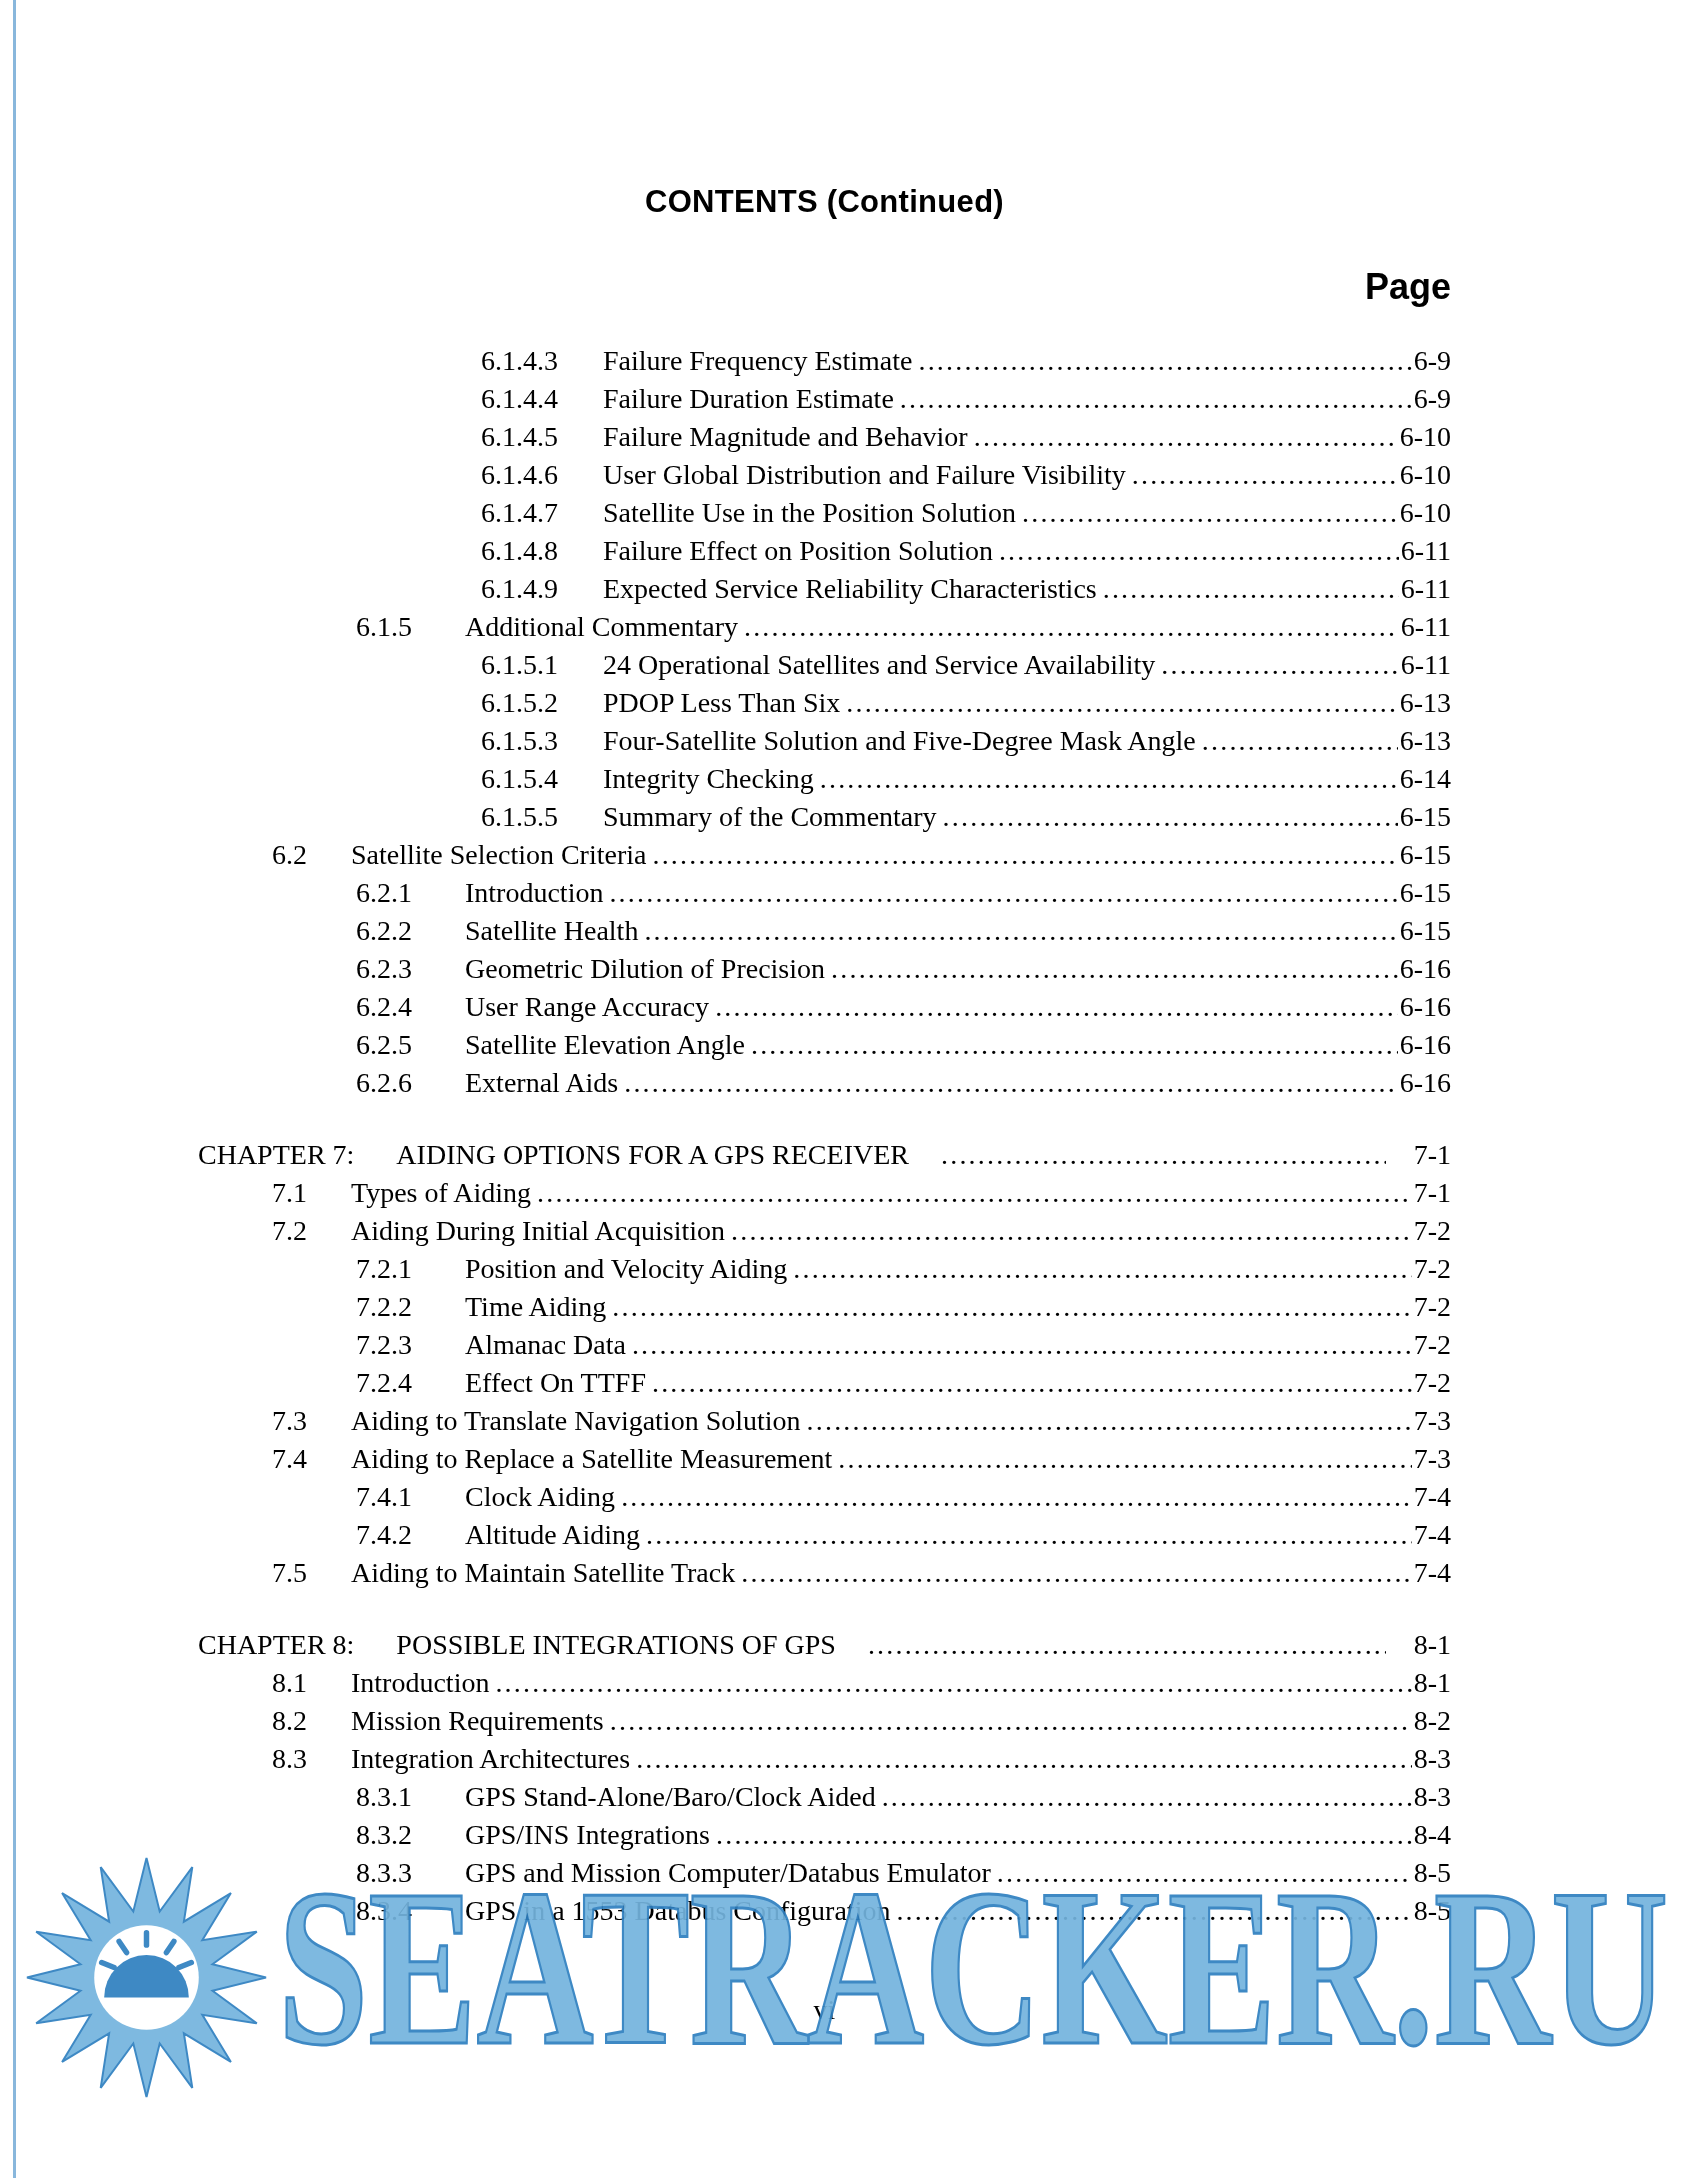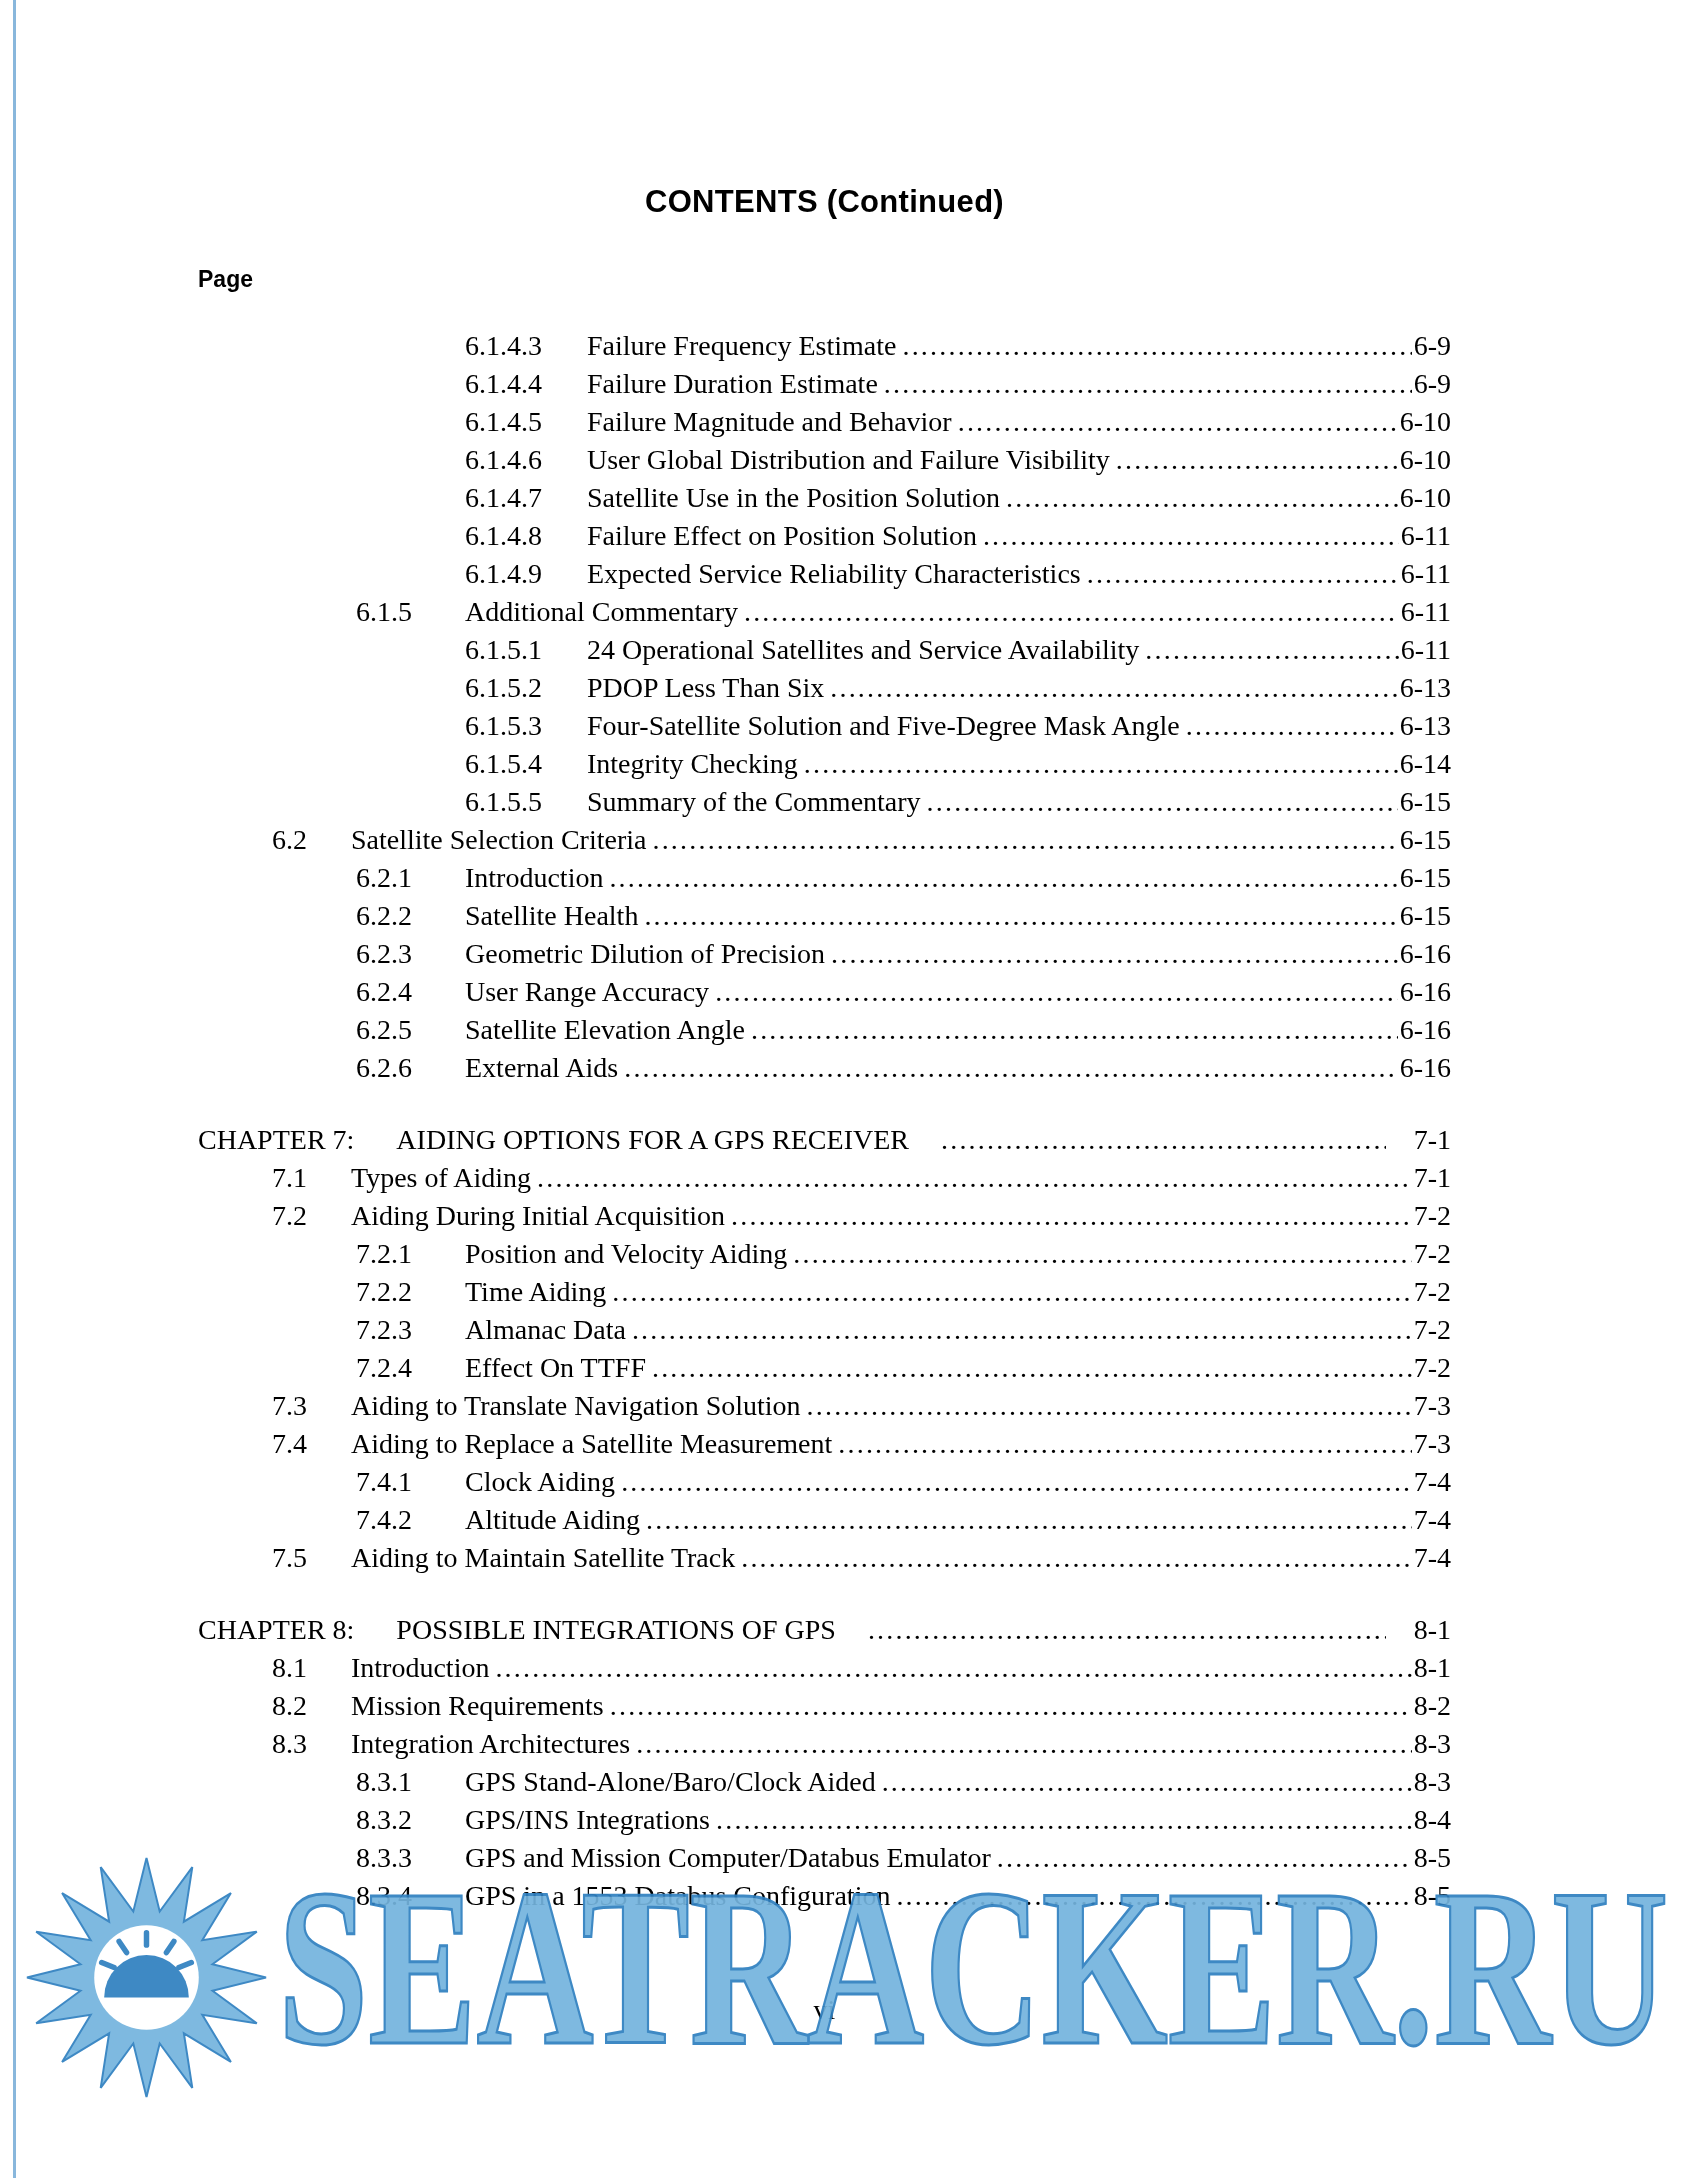--- a/index.html
+++ b/index.html
@@ -36,42 +36,43 @@
     font-weight: 700;
     font-size: 31px;
     text-align: center;
     margin: 184px 0 0 0;
     letter-spacing: 0.3px;
   }
 
   .page-label {
     font-family: "Liberation Sans", sans-serif;
     font-weight: 700;
-    font-size: 23px;
+    font-size: 36px;
+    text-align: right;
     margin-top: 46px;
   }
 
   .toc {
     margin-top: 34px;
     font-size: 28px;
   }
 
   .toc-row {
     display: flex;
     align-items: baseline;
     line-height: 38px;
     white-space: nowrap;
   }
   .toc-row.gap { margin-top: 34px; gap: 26px; }
 
   .num { flex: none; }
   .lv1 .num { margin-right: 16px; }
   .lv2 { padding-left: 74px; }  .lv2 .num { width: 79px; }
   .lv3 { padding-left: 158px; } .lv3 .num { width: 109px; }
-  .lv4 { padding-left: 267px; } .lv4 .num { width: 122px; }
+  .lv4 { padding-left: 267px; } .lv4 .num { width: 122px; margin-left: 16px; }
 
   .title { flex: none; }
 
   .leader {
     flex: 1 1 auto;
     min-width: 0;
     overflow: hidden;
     margin: 0 2px 0 6px;
   }
   .leader::after {

